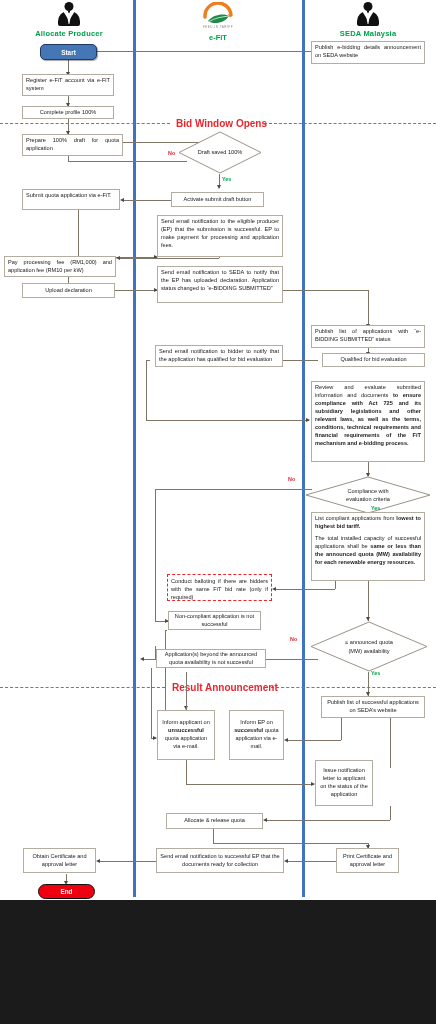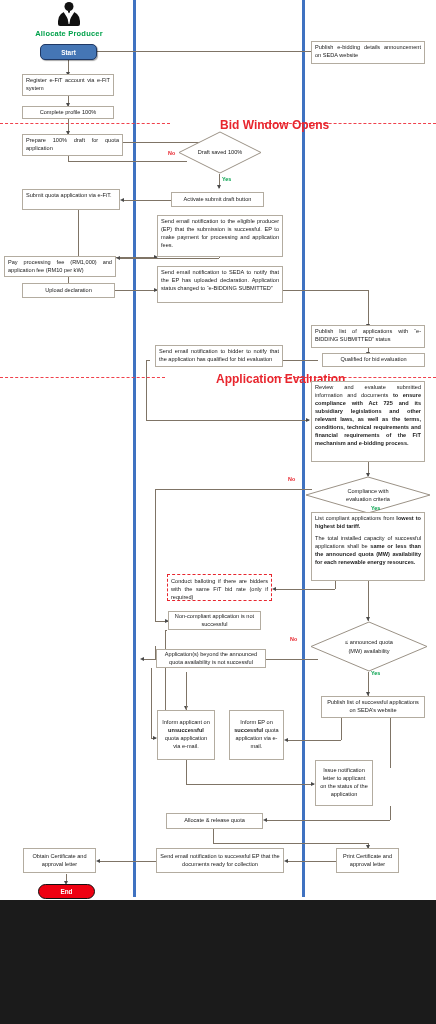--- a/index.html
+++ b/index.html
@@ -48,21 +48,21 @@
   .lnv{width:1px;}
   .arw{position:absolute;width:0;height:0;}
   .arw.r{border-top:2.6px solid transparent;border-bottom:2.6px solid transparent;border-left:4px solid #4a4a4a;}
   .arw.l{border-top:2.6px solid transparent;border-bottom:2.6px solid transparent;border-right:4px solid #4a4a4a;}
   .arw.d{border-left:2.6px solid transparent;border-right:2.6px solid transparent;border-top:4px solid #4a4a4a;}
   .arw.u{border-left:2.6px solid transparent;border-right:2.6px solid transparent;border-bottom:4px solid #4a4a4a;}
 
   
   .phase{position:absolute;left:0;width:436px;height:12px;}
   .phase .dash{position:absolute;top:5px;height:0;border-top:1.6px dashed #f0414c;}
-  .phase .plab{position:absolute;top:0;font-size:12px;font-weight:bold;color:#e8262e;white-space:nowrap;margin-left:44px;}
+  .phase .plab{position:absolute;top:0;font-size:10px;font-weight:bold;color:#e8262e;white-space:nowrap;}
 
   .yes{position:absolute;font-size:5.4px;font-weight:bold;color:#00a14b;}
   .no{position:absolute;font-size:5.4px;font-weight:bold;color:#e8262e;}
 
   .footer-bar{position:absolute;left:0;bottom:0;width:436px;height:124px;background:#1b1b1b;}
 </style>
 </head>
 <body>
 
 <div id="page">
@@ -74,35 +74,57 @@
     <div class="person">
       <div class="head"></div>
         <div class="body"></div>
         <div class="collarL"></div>
         <div class="collarR"></div>
         <div class="tie"></div>
     </div>
     <div class="lane-title">Allocate Producer</div>
   </div>
 
-
+  <div class="lane-head" style="left:172px;top:2px;width:92px;">
+    <div class="efit-logo">
+      <svg width="46" height="30" viewBox="0 0 46 30">
+        <path d="M10 15 A13 13 0 0 1 36 13" stroke="#f07c20" stroke-width="3.4" fill="none" stroke-linecap="round"></path>
+        <path d="M33 12 L36 13 L35 16 Z" fill="#f07c20"></path>
+        <path d="M13 19 C18 12, 30 11, 34 14 C30 21, 19 23, 13 19 Z" fill="#1d8a47"></path>
+        <path d="M14 19.5 C20 16, 28 14.5, 33.5 14.2" stroke="#fff" stroke-width="0.7" fill="none"></path>
+        <text x="23" y="26" font-size="3" fill="#8a8a8a" text-anchor="middle" font-family="Liberation Sans, sans-serif" letter-spacing="0.5">FEED-IN TARIFF</text>
+      </svg>
+    </div>
+    <div class="efit-title">e-FiT</div>
+  </div>
+
+  <div class="lane-head" style="left:322px;top:2px;width:92px;">
+    <div class="person">
+      <div class="head"></div>
+        <div class="body"></div>
+        <div class="collarL"></div>
+        <div class="collarR"></div>
+        <div class="tie"></div>
+    </div>
+    <div class="lane-title">SEDA Malaysia</div>
+  </div>
 
   <div class="phase" style="top:118px;">
     <div class="dash" style="left:0;width:170px;"></div>
     <div class="dash" style="left:264px;width:172px;"></div>
     <div class="plab" style="left:176px;">Bid Window Opens</div>
   </div>
 
 
-  <div class="phase" style="top:372px;">
+
+  <div class="phase" style="top:682px;">
     <div class="dash" style="left:0;width:165px;"></div>
-    <div class="dash" style="left:274px;width:162px;"></div>
-    <div class="plab" style="left:172px;">Application Evaluation</div>
-  </div>
-
+    <div class="dash" style="left:271px;width:165px;"></div>
+    <div class="plab" style="left:172px;">Result Announcement</div>
+  </div>
 
   <div class="ln lnh" style="left:96px;top:51px;width:215px;"></div>
   <div class="arw l" style="left:92px;top:48.5px;"></div>
 
   <div class="ln lnv" style="left:68px;top:60px;height:14px;"></div>
   <div class="arw d" style="left:65.5px;top:72px;"></div>
 
   <div class="ln lnv" style="left:68px;top:96px;height:10px;"></div>
   <div class="arw d" style="left:65.5px;top:103px;"></div>
 

